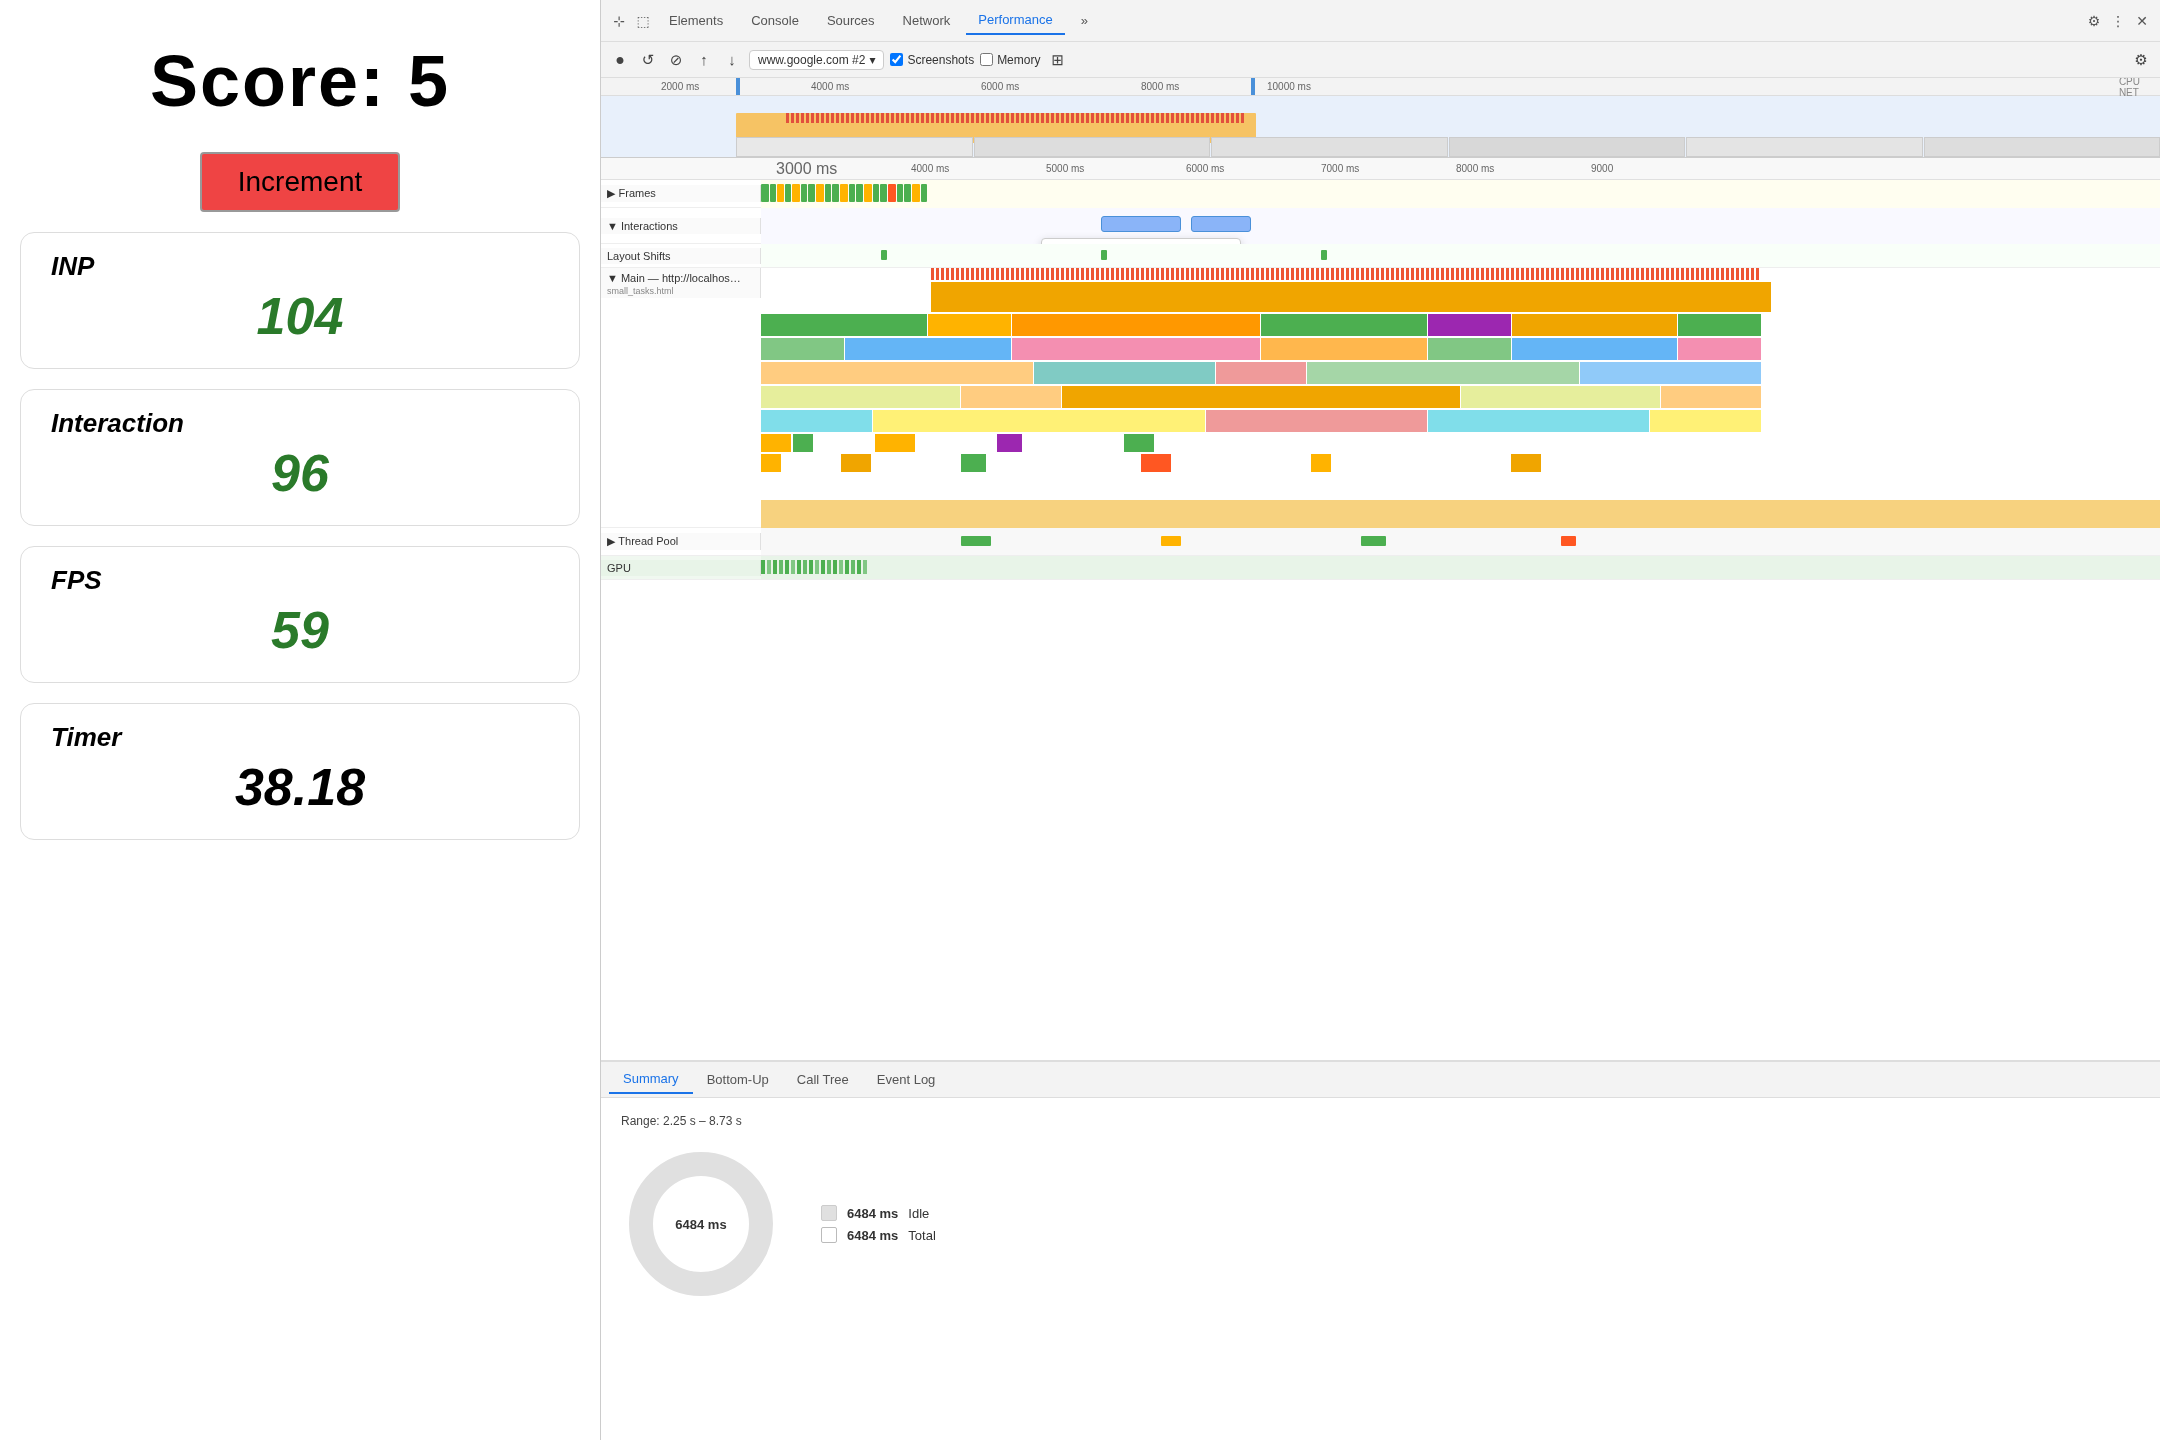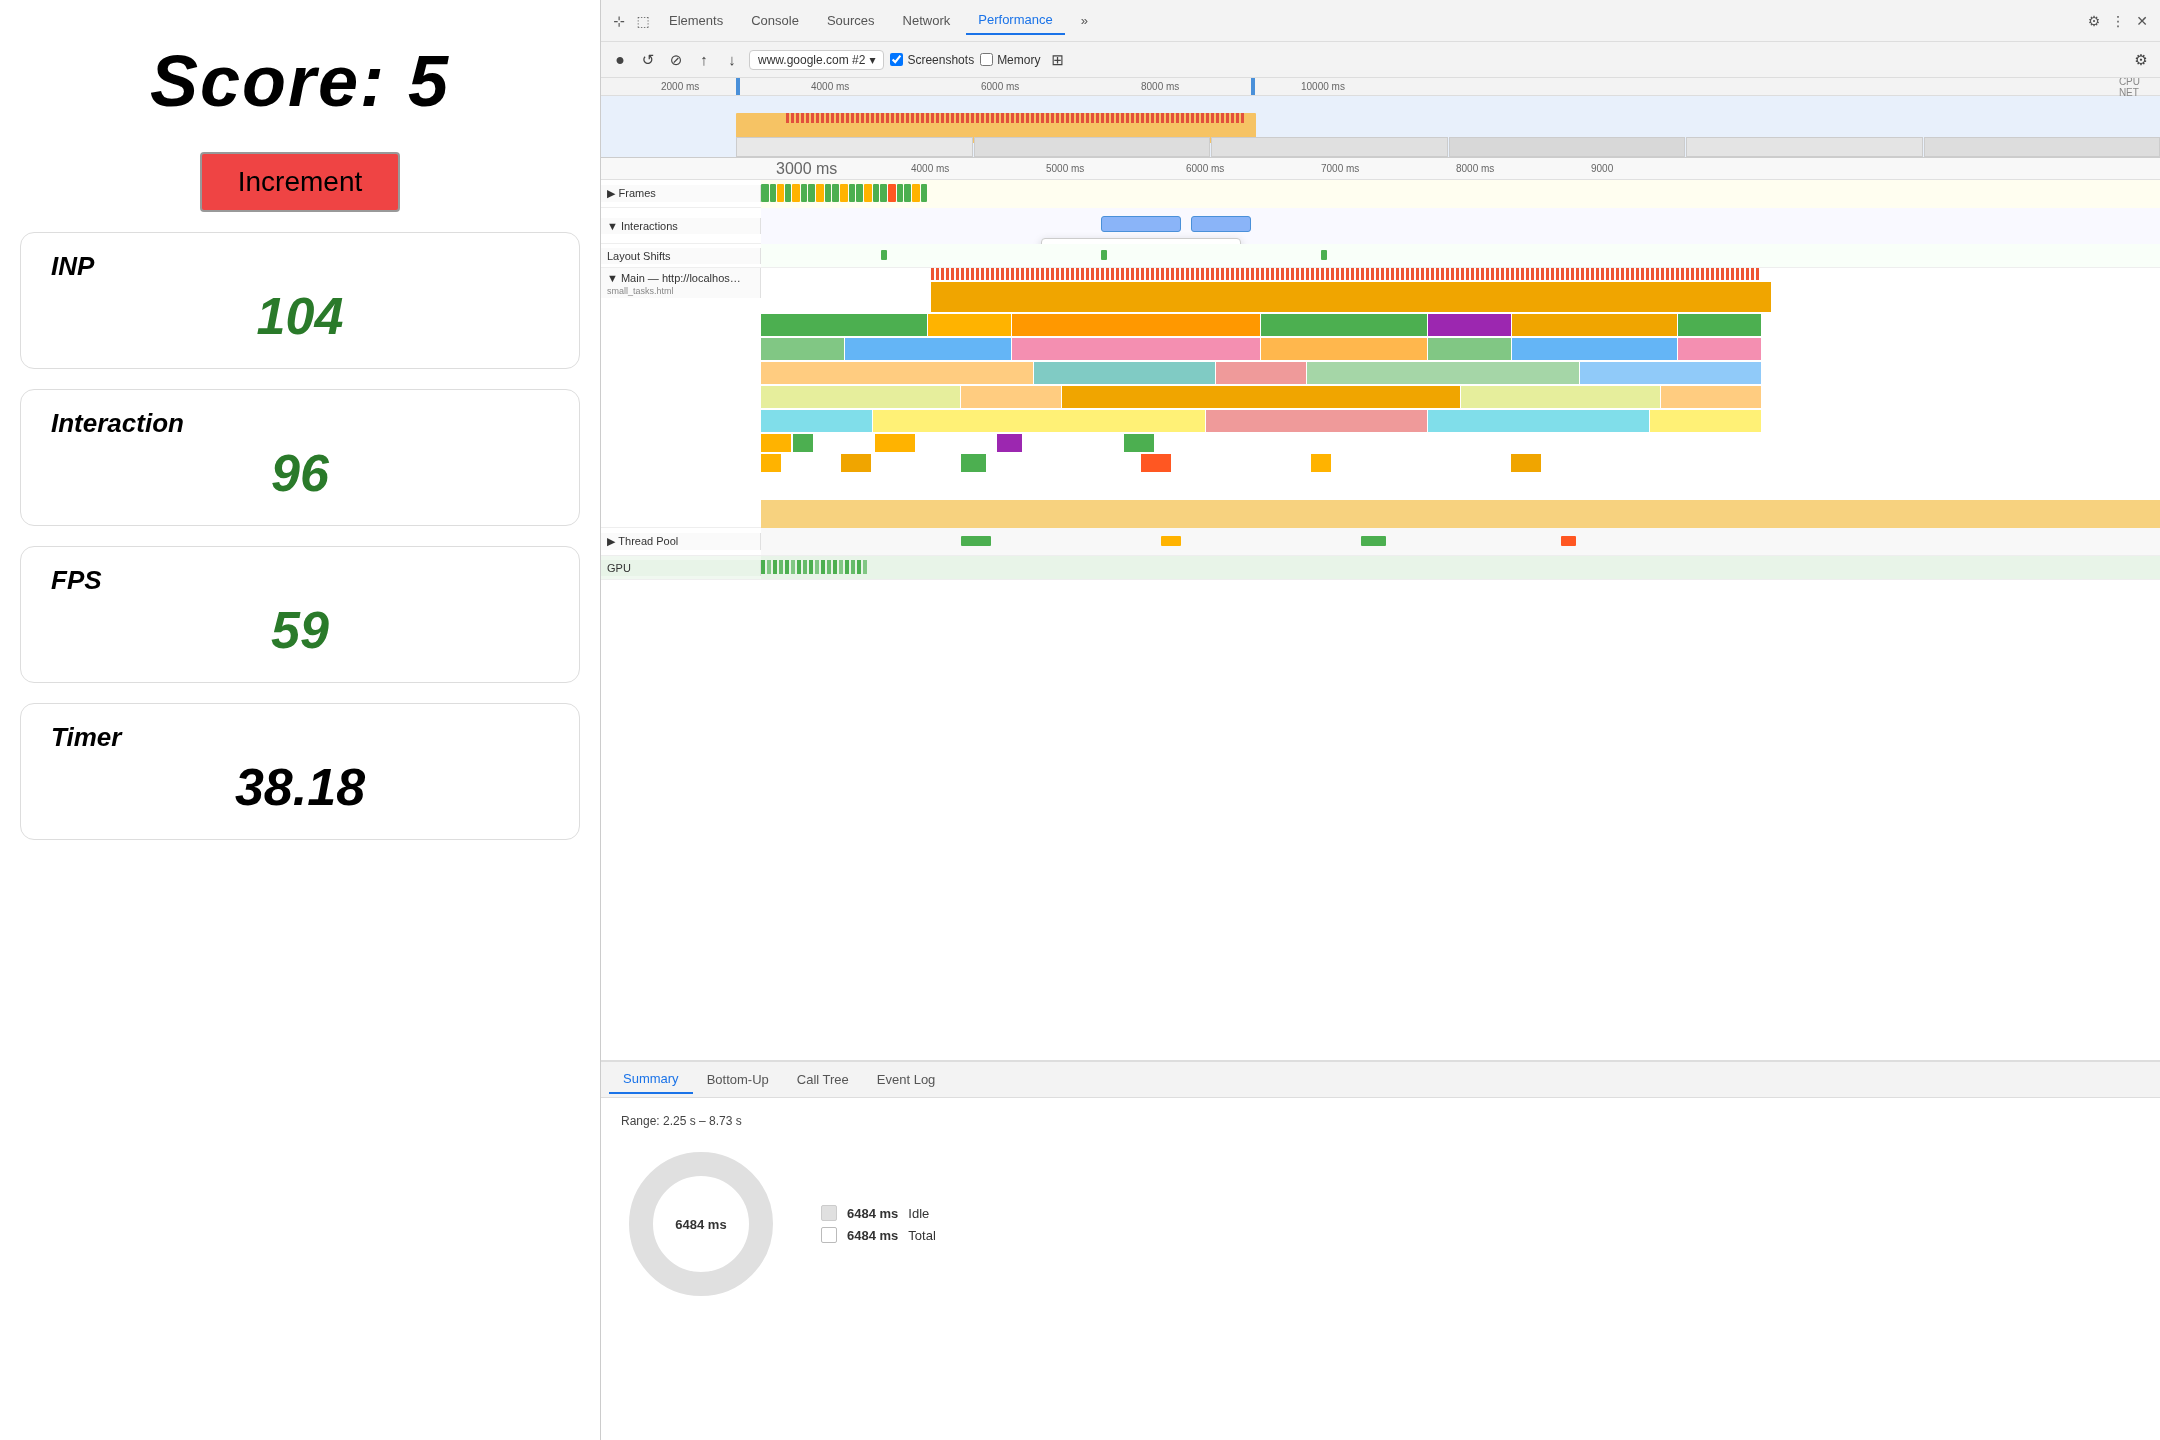--- a/index.html
+++ b/index.html
@@ -20,21 +20,20 @@
       display: flex;
       flex-direction: column;
       align-items: center;
       gap: 20px;
       background: #fff;
     }
 
     .score-title {
       font-size: 72px;
       font-weight: 900;
-      font-style: italic;
       letter-spacing: 2px;
       color: #000;
       margin-bottom: 10px;
     }
 
     .increment-btn {
       border: 2px solid #999;
       background: #ef4444;
       padding: 12px 36px;
       font-size: 28px;
@@ -391,21 +390,21 @@
     <div class="toolbar-icon">⚙</div>
   </div>
 
   <div class="timeline-overview" style="position:relative; overflow:hidden;">
 
     <div style="height:18px; background:#f3f3f3; border-bottom:1px solid #ddd; position:relative; display:flex; align-items:center;">
       <span style="position:absolute; left:60px; font-size:10px; color:#666;">2000 ms</span>
       <span style="position:absolute; left:210px; font-size:10px; color:#666;">4000 ms</span>
       <span style="position:absolute; left:380px; font-size:10px; color:#666;">6000 ms</span>
       <span style="position:absolute; left:540px; font-size:10px; color:#666;">8000 ms</span>
-      <span style="position:absolute; left:700px; font-size:10px; color:#666;">10000 ms</span>
+      <span style="position:absolute; left:666px; font-size:10px; color:#666;">10000 ms</span>
 
       <div style="position:absolute; left:135px; top:0; width:4px; height:100%; background:#4a90d9;"></div>
       <div style="position:absolute; left:650px; top:0; width:4px; height:100%; background:#4a90d9;"></div>
       <div style="position:absolute; right:20px; font-size:10px; color:#888;">
         <div>CPU</div>
           <div>NET</div>
       </div>
     </div>
 
     <div style="position:absolute; bottom:2px; left:135px; right:100px; height:42px; overflow:hidden;">

